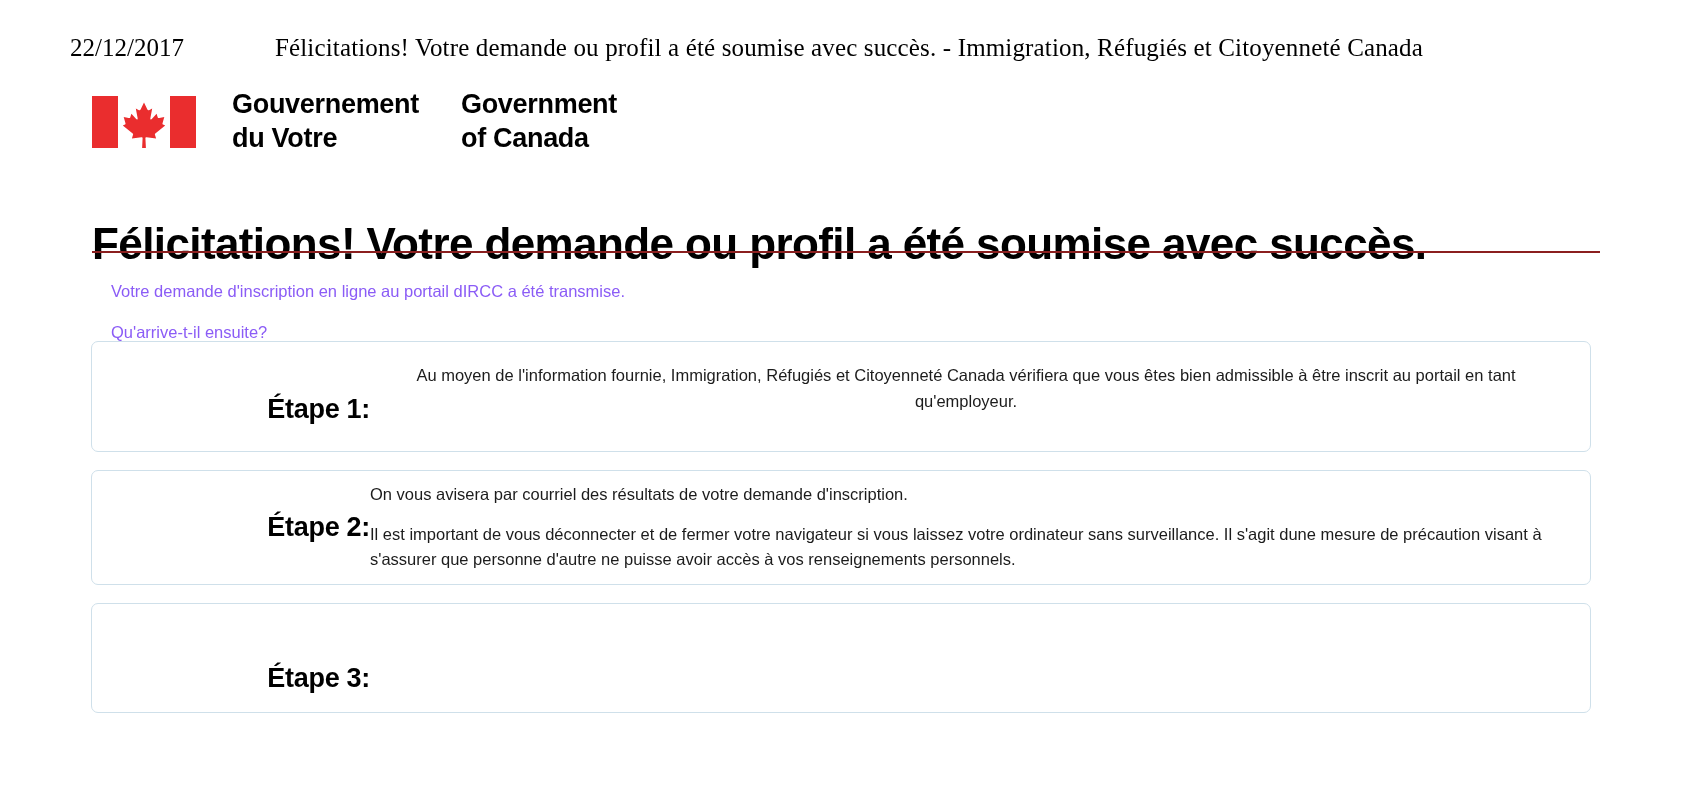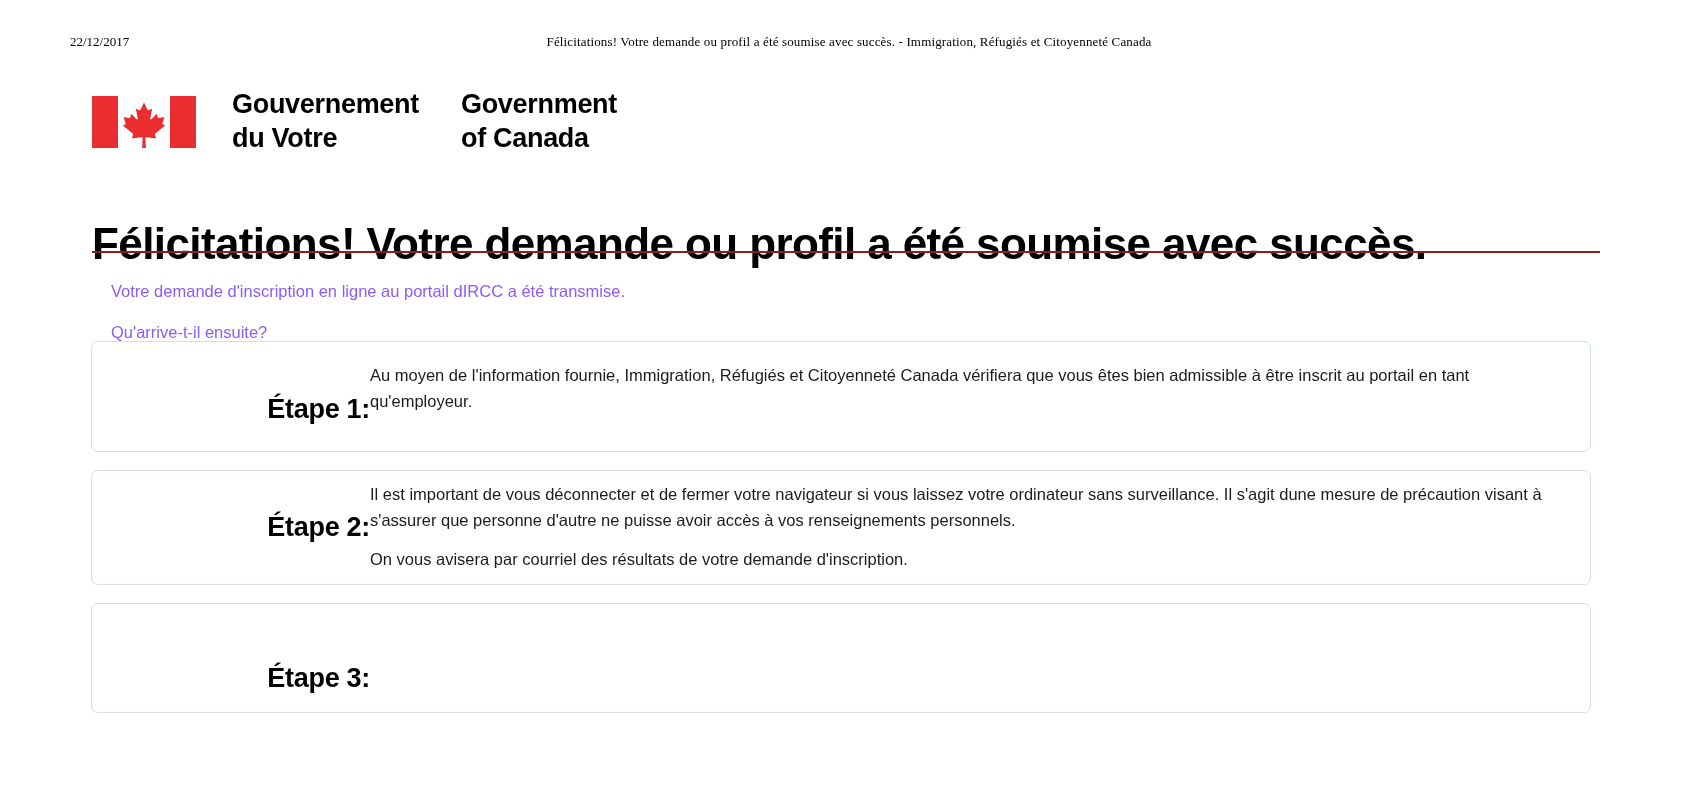--- a/index.html
+++ b/index.html
@@ -22,21 +22,21 @@
   }
 
   
   .print-header {
     position: absolute;
     top: 34px;
     left: 0;
     width: 1698px;
     height: 28px;
     font-family: "Liberation Serif", serif;
-    font-size: 13px;
+    font-size: 25px;
     color: #000;
   }
   .print-date {
     position: absolute;
     left: 70px;
     top: 0;
     white-space: nowrap;
   }
   .print-title {
     position: absolute;
@@ -165,21 +165,21 @@
     padding-right: 28px;
     font-size: 16.5px;
     color: #1c1c1c;
     line-height: 1.55;
   }
   .step-body p {
     margin: 0 0 14px 0;
   }
   .step-body p:last-child { margin-bottom: 0; }
 
-  .step-card.s1 .step-body { padding-bottom: 16px; }
+  .step-card.s1 .step-body { padding-bottom: 16px; text-align: center; }
   .step-card.s1 .step-label { padding-top: 26px; }
   .step-card.s3 .step-body { padding-bottom: 46px; }
   .step-card.s3 .step-label { padding-top: 40px; }
 
   .survey-link {
     color: #1c1c1c;
     text-decoration: underline;
     cursor: pointer;
   }
 </style>
@@ -224,22 +224,22 @@
     <div class="step-card s1">
       <div class="step-label">Étape 1:</div>
       <div class="step-body">
         <p>Au moyen de l'information fournie, Immigration, Réfugiés et Citoyenneté Canada vérifiera que vous êtes bien admissible à être inscrit au portail en tant qu'employeur.</p>
       </div>
     </div>
 
     <div class="step-card s2">
       <div class="step-label">Étape 2:</div>
       <div class="step-body">
+        <p>On vous avisera par courriel des résultats de votre demande d'inscription.</p>
         <p>Il est important de vous déconnecter et de fermer votre navigateur si vous laissez votre ordinateur sans surveillance. Il s'agit dune mesure de précaution visant à s'assurer que personne d'autre ne puisse avoir accès à vos renseignements personnels.</p>
-        <p>On vous avisera par courriel des résultats de votre demande d'inscription.</p>
       </div>
     </div>
 
     <div class="step-card s3">
       <div class="step-label">Étape 3:</div>
     </div>
 
   </div>
 </div>
 

